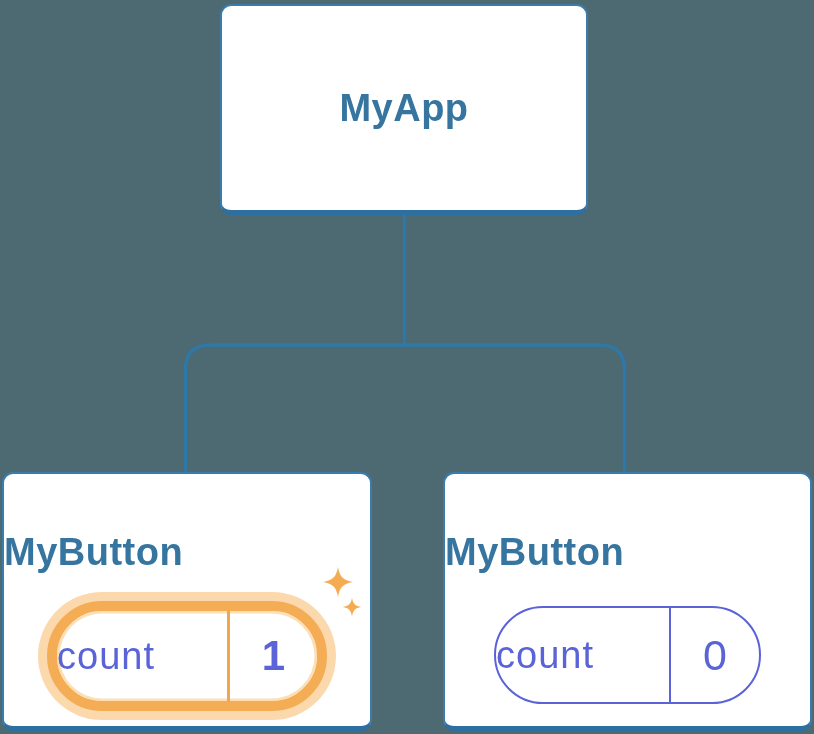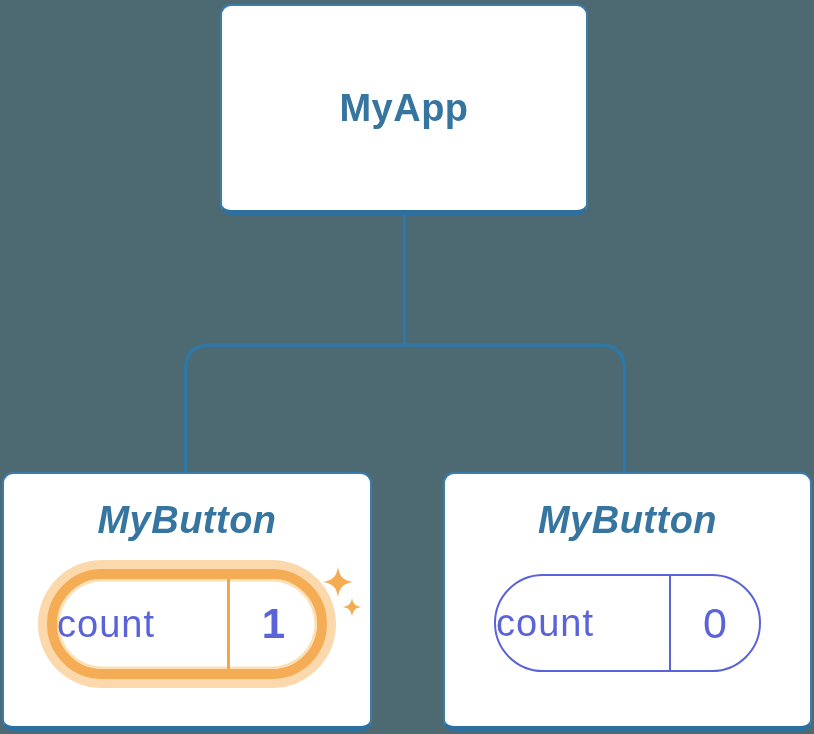--- a/index.html
+++ b/index.html
@@ -32,23 +32,23 @@
     z-index:2;
   }
   .card-root {
     left:220px; top:4px; width:368px; height:211px;
     display:flex; align-items:center; justify-content:center;
   }
   .card-child-left  { left:2px;   top:472px; width:370px; height:259px; }
   .card-child-right { left:443px; top:472px; width:369px; height:259px; }
   .card-title {
     font-size:38px; font-weight:700; color:var(--title);
-    text-align:center; line-height:44px; letter-spacing:0.5px;
+    text-align:left; line-height:44px; letter-spacing:0.5px;
   }
-  .child-title { margin-top:24px;font-style:italic; }
+  .child-title { margin-top:56px; }
   .pill {
     display:flex; align-items:stretch;
     background:var(--card_fill);
     position:relative;
   }
   .pill-normal {
     width:267px; height:98px;
     margin:32px auto 0;
     border:2.5px solid var(--state);
     border-radius:49px;

